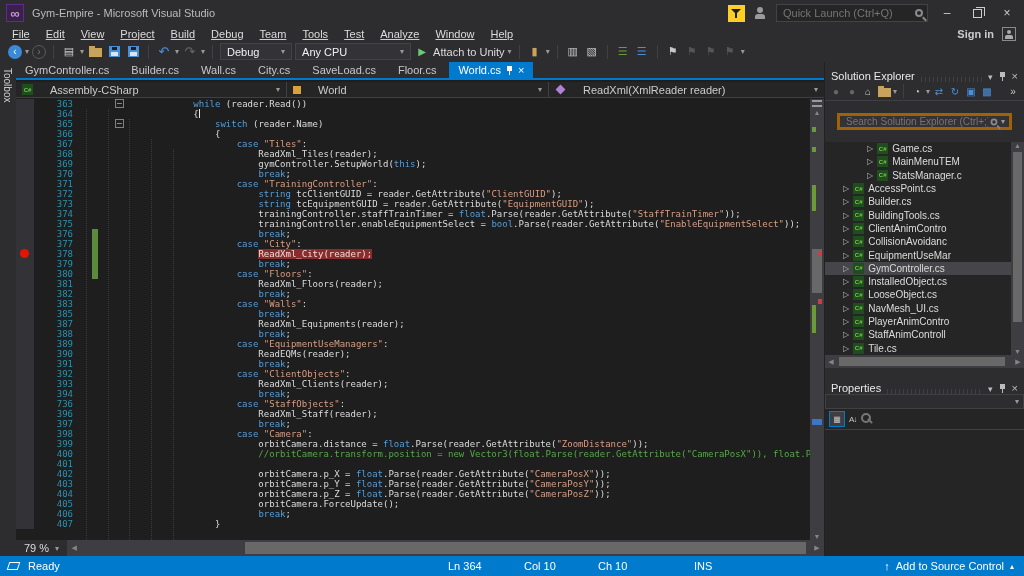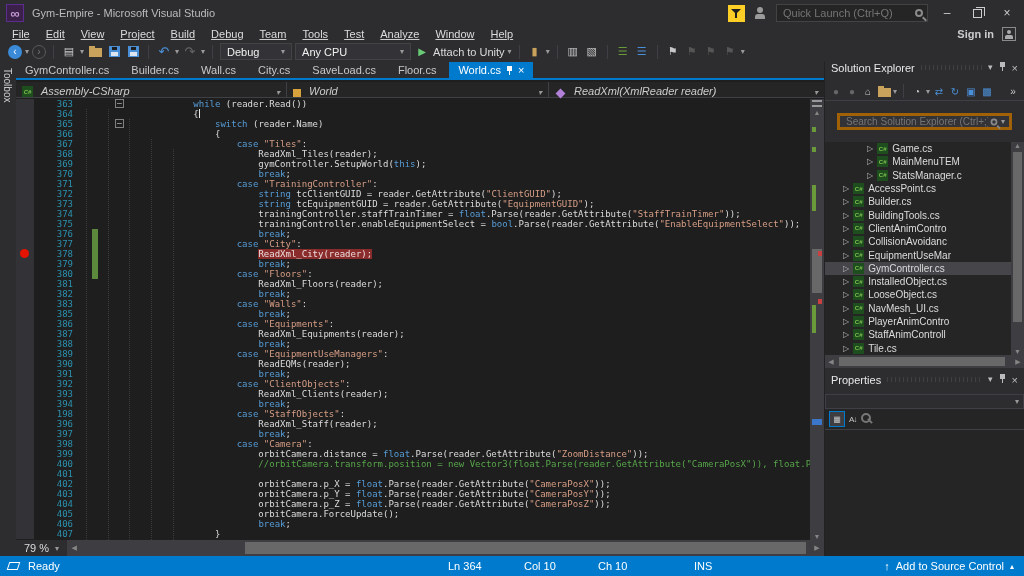--- a/index.html
+++ b/index.html
@@ -59,21 +59,21 @@
   .editor-col{position:absolute;left:16px;top:0;width:808px;bottom:0;background:#1E1E1E;}
   .tabbar{position:absolute;top:0;left:0;right:0;height:18px;background:#2D2D30;display:flex;align-items:stretch;border-bottom:2px solid #007ACC;}
   .tab{display:flex;align-items:center;gap:5px;padding:0 9px;margin-right:4px;color:#C8C8C8;}
   .tab.active{background:#007ACC;color:#FFFFFF;}
   .tab-pin{width:7px;height:9px;position:relative;display:inline-block;}
   .tab-pin::before{content:'';position:absolute;left:1px;top:0;width:5px;height:5px;background:#fff;}
   .tab-pin::after{content:'';position:absolute;left:3px;top:5px;width:1px;height:4px;background:#fff;}
   .tab-close{font-size:11px;color:#fff;}
 
   .navbar{position:absolute;top:20px;left:0;right:0;height:16px;background:#252526;border-bottom:1px solid #3F3F46;display:flex;}
-  .nav-seg{display:flex;align-items:flex-end;gap:8px;padding:0 6px;border-right:1px solid #3F3F46;font-style:italic;}
+  .nav-seg{display:flex;align-items:center;gap:17px;padding:0 6px;border-right:1px solid #3F3F46;}
   .nav-caret{margin-left:auto;font-size:8px;color:#999;}
   .csharp-chip{width:11px;height:11px;background:#1E4D1E;color:#7CC04F;font-size:6px;font-weight:bold;display:flex;align-items:center;justify-content:center;flex:0 0 auto;}
   .class-chip{width:8px;height:8px;background:#D8A13C;transform:rotate(0deg);flex:0 0 auto;}
   .method-chip{width:7px;height:7px;background:#B180D7;transform:rotate(45deg);flex:0 0 auto;margin:0 2px;}
 
   
   .code-pane{position:absolute;top:37px;left:0;right:0;bottom:16px;overflow:hidden;
              font-family:"DejaVu Sans Mono",monospace;font-size:9px;line-height:10px;}
   .iguide{position:absolute;top:10px;bottom:0;width:0;border-left:1px dotted #3B3B3B;z-index:0;}
   .cl{display:flex;height:10px;white-space:pre;position:relative;z-index:1;gap:16px;}
@@ -104,21 +104,21 @@
   
   .ebottom{position:absolute;left:0;right:0;bottom:0;height:16px;background:#2D2D30;display:flex;align-items:center;}
   .zoomctl{display:flex;align-items:center;gap:6px;padding:0 8px;color:#DCDCDC;height:100%;}
   .hscroll{flex:1;height:100%;background:#3E3E42;position:relative;}
   .hs-left,.hs-right{position:absolute;top:0;bottom:0;width:14px;display:flex;align-items:center;justify-content:center;font-size:7px;color:#858585;}
   .hs-left{left:0;} .hs-right{right:0;}
   .hthumb{position:absolute;top:2px;bottom:2px;left:178px;right:18px;background:#686868;}
 
   
   .right-panel{position:absolute;left:824px;top:0;width:200px;bottom:0;background:#2D2D30;border-left:1px solid #222224;}
-  .pane-head{height:20px;display:flex;align-items:flex-start;padding:0 6px;color:#E8E8E8;gap:6px;}
+  .pane-head{height:20px;display:flex;align-items:flex-end;padding:0 6px;color:#E8E8E8;gap:6px;}
   .pane-head .grow{flex:1;height:5px;
       background:repeating-linear-gradient(90deg,#3F3F41 0 1px,transparent 1px 4px);margin-top:3px;}
   .ph-ic{color:#BBB;font-size:9px;}
   .pin-glyph{width:7px;height:10px;position:relative;display:inline-block;}
   .pin-glyph::before{content:'';position:absolute;left:1px;top:0;width:5px;height:5px;background:#BBB;}
   .pin-glyph::after{content:'';position:absolute;left:3px;top:5px;width:1px;height:4px;background:#BBB;}
   .se-toolbar{height:19px;display:flex;align-items:center;padding:0 4px;gap:2px;border-bottom:1px solid #3F3F46;}
   .se-toolbar .ti{min-width:14px;height:15px;font-size:10px;}
   .blue-ic{color:#4A90D9;}
   .se-search{height:17px;margin:12px;background:#333337;border:3px solid #a16207;display:flex;align-items:center;padding:0 4px;}
@@ -316,30 +316,29 @@
             <div class="cl"><span class="cl-bp"></span><span class="cl-num">375</span><span class="cl-chg"></span><span class="cl-out"></span><span class="cl-code"><span class="tk-p">                    trainingController.enableEquipmentSelect = </span><span class="tk-k">bool</span><span class="tk-p">.Parse(reader.GetAttribute(</span><span class="tk-s">"EnableEquipmentSelect"</span><span class="tk-p">));</span></span></div>
             <div class="cl"><span class="cl-bp"></span><span class="cl-num">376</span><span class="cl-chg on"></span><span class="cl-out"></span><span class="cl-code"><span class="tk-p">                    </span><span class="tk-k">break</span><span class="tk-p">;</span></span></div>
             <div class="cl"><span class="cl-bp"></span><span class="cl-num">377</span><span class="cl-chg on"></span><span class="cl-out"></span><span class="cl-code"><span class="tk-p">                </span><span class="tk-k">case</span><span class="tk-p"> </span><span class="tk-s">"City"</span><span class="tk-p">:</span></span></div>
             <div class="cl"><span class="cl-bp"><span class="bp-dot"></span></span><span class="cl-num">378</span><span class="cl-chg on"></span><span class="cl-out"></span><span class="cl-code"><span class="tk-p">                    </span><span class="tk-h">ReadXml_City(reader);</span></span></div>
             <div class="cl"><span class="cl-bp"></span><span class="cl-num">379</span><span class="cl-chg on"></span><span class="cl-out"></span><span class="cl-code"><span class="tk-p">                    </span><span class="tk-k">break</span><span class="tk-p">;</span></span></div>
             <div class="cl"><span class="cl-bp"></span><span class="cl-num">380</span><span class="cl-chg on"></span><span class="cl-out"></span><span class="cl-code"><span class="tk-p">                </span><span class="tk-k">case</span><span class="tk-p"> </span><span class="tk-s">"Floors"</span><span class="tk-p">:</span></span></div>
             <div class="cl"><span class="cl-bp"></span><span class="cl-num">381</span><span class="cl-chg"></span><span class="cl-out"></span><span class="cl-code"><span class="tk-p">                    ReadXml_Floors(reader);</span></span></div>
             <div class="cl"><span class="cl-bp"></span><span class="cl-num">382</span><span class="cl-chg"></span><span class="cl-out"></span><span class="cl-code"><span class="tk-p">                    </span><span class="tk-k">break</span><span class="tk-p">;</span></span></div>
             <div class="cl"><span class="cl-bp"></span><span class="cl-num">383</span><span class="cl-chg"></span><span class="cl-out"></span><span class="cl-code"><span class="tk-p">                </span><span class="tk-k">case</span><span class="tk-p"> </span><span class="tk-s">"Walls"</span><span class="tk-p">:</span></span></div>
             <div class="cl"><span class="cl-bp"></span><span class="cl-num">385</span><span class="cl-chg"></span><span class="cl-out"></span><span class="cl-code"><span class="tk-p">                    </span><span class="tk-k">break</span><span class="tk-p">;</span></span></div>
-            <div class="cl"><span class="cl-bp"></span><span class="cl-num">386</span><span class="cl-chg"></span><span class="cl-out"></span><span class="cl-code"><span class="tk-p">                </span><span class="tk-k">case</span><span class="tk-p"> </span><span class="tk-s">"Equipments"</span><span class="tk-p">:</span></span></div>
             <div class="cl"><span class="cl-bp"></span><span class="cl-num">387</span><span class="cl-chg"></span><span class="cl-out"></span><span class="cl-code"><span class="tk-p">                    ReadXml_Equipments(reader);</span></span></div>
             <div class="cl"><span class="cl-bp"></span><span class="cl-num">388</span><span class="cl-chg"></span><span class="cl-out"></span><span class="cl-code"><span class="tk-p">                    </span><span class="tk-k">break</span><span class="tk-p">;</span></span></div>
             <div class="cl"><span class="cl-bp"></span><span class="cl-num">389</span><span class="cl-chg"></span><span class="cl-out"></span><span class="cl-code"><span class="tk-p">                </span><span class="tk-k">case</span><span class="tk-p"> </span><span class="tk-s">"EquipmentUseManagers"</span><span class="tk-p">:</span></span></div>
             <div class="cl"><span class="cl-bp"></span><span class="cl-num">390</span><span class="cl-chg"></span><span class="cl-out"></span><span class="cl-code"><span class="tk-p">                    ReadEQMs(reader);</span></span></div>
             <div class="cl"><span class="cl-bp"></span><span class="cl-num">391</span><span class="cl-chg"></span><span class="cl-out"></span><span class="cl-code"><span class="tk-p">                    </span><span class="tk-k">break</span><span class="tk-p">;</span></span></div>
             <div class="cl"><span class="cl-bp"></span><span class="cl-num">392</span><span class="cl-chg"></span><span class="cl-out"></span><span class="cl-code"><span class="tk-p">                </span><span class="tk-k">case</span><span class="tk-p"> </span><span class="tk-s">"ClientObjects"</span><span class="tk-p">:</span></span></div>
             <div class="cl"><span class="cl-bp"></span><span class="cl-num">393</span><span class="cl-chg"></span><span class="cl-out"></span><span class="cl-code"><span class="tk-p">                    ReadXml_Clients(reader);</span></span></div>
             <div class="cl"><span class="cl-bp"></span><span class="cl-num">394</span><span class="cl-chg"></span><span class="cl-out"></span><span class="cl-code"><span class="tk-p">                    </span><span class="tk-k">break</span><span class="tk-p">;</span></span></div>
-            <div class="cl"><span class="cl-bp"></span><span class="cl-num">198</span><span class="cl-chg"></span><span class="cl-out"></span><span class="cl-code"><span class="tk-p">                </span><span class="tk-k">case</span><span class="tk-p"> </span><span class="tk-s">"StaffObjects"</span><span class="tk-p">:</span></span></div>
+            <div class="cl"><span class="cl-bp"></span><span class="cl-num">736</span><span class="cl-chg"></span><span class="cl-out"></span><span class="cl-code"><span class="tk-p">                </span><span class="tk-k">case</span><span class="tk-p"> </span><span class="tk-s">"StaffObjects"</span><span class="tk-p">:</span></span></div>
             <div class="cl"><span class="cl-bp"></span><span class="cl-num">396</span><span class="cl-chg"></span><span class="cl-out"></span><span class="cl-code"><span class="tk-p">                    ReadXml_Staff(reader);</span></span></div>
             <div class="cl"><span class="cl-bp"></span><span class="cl-num">397</span><span class="cl-chg"></span><span class="cl-out"></span><span class="cl-code"><span class="tk-p">                    </span><span class="tk-k">break</span><span class="tk-p">;</span></span></div>
             <div class="cl"><span class="cl-bp"></span><span class="cl-num">398</span><span class="cl-chg"></span><span class="cl-out"></span><span class="cl-code"><span class="tk-p">                </span><span class="tk-k">case</span><span class="tk-p"> </span><span class="tk-s">"Camera"</span><span class="tk-p">:</span></span></div>
             <div class="cl"><span class="cl-bp"></span><span class="cl-num">399</span><span class="cl-chg"></span><span class="cl-out"></span><span class="cl-code"><span class="tk-p">                    orbitCamera.distance = </span><span class="tk-k">float</span><span class="tk-p">.Parse(reader.GetAttribute(</span><span class="tk-s">"ZoomDistance"</span><span class="tk-p">));</span></span></div>
             <div class="cl"><span class="cl-bp"></span><span class="cl-num">400</span><span class="cl-chg"></span><span class="cl-out"></span><span class="cl-code"><span class="tk-c">                    //orbitCamera.transform.position = new Vector3(float.Parse(reader.GetAttribute("CameraPosX")), float.Parse(reader.GetAttribute("CameraPosY")), float.Parse(reader.GetAttribute("CameraPosZ")));</span></span></div>
             <div class="cl"><span class="cl-bp"></span><span class="cl-num">401</span><span class="cl-chg"></span><span class="cl-out"></span><span class="cl-code"></span></div>
             <div class="cl"><span class="cl-bp"></span><span class="cl-num">402</span><span class="cl-chg"></span><span class="cl-out"></span><span class="cl-code"><span class="tk-p">                    orbitCamera.p_X = </span><span class="tk-k">float</span><span class="tk-p">.Parse(reader.GetAttribute(</span><span class="tk-s">"CameraPosX"</span><span class="tk-p">));</span></span></div>
             <div class="cl"><span class="cl-bp"></span><span class="cl-num">403</span><span class="cl-chg"></span><span class="cl-out"></span><span class="cl-code"><span class="tk-p">                    orbitCamera.p_Y = </span><span class="tk-k">float</span><span class="tk-p">.Parse(reader.GetAttribute(</span><span class="tk-s">"CameraPosY"</span><span class="tk-p">));</span></span></div>
             <div class="cl"><span class="cl-bp"></span><span class="cl-num">404</span><span class="cl-chg"></span><span class="cl-out"></span><span class="cl-code"><span class="tk-p">                    orbitCamera.p_Z = </span><span class="tk-k">float</span><span class="tk-p">.Parse(reader.GetAttribute(</span><span class="tk-s">"CameraPosZ"</span><span class="tk-p">));</span></span></div>
             <div class="cl"><span class="cl-bp"></span><span class="cl-num">405</span><span class="cl-chg"></span><span class="cl-out"></span><span class="cl-code"><span class="tk-p">                    orbitCamera.ForceUpdate();</span></span></div>

